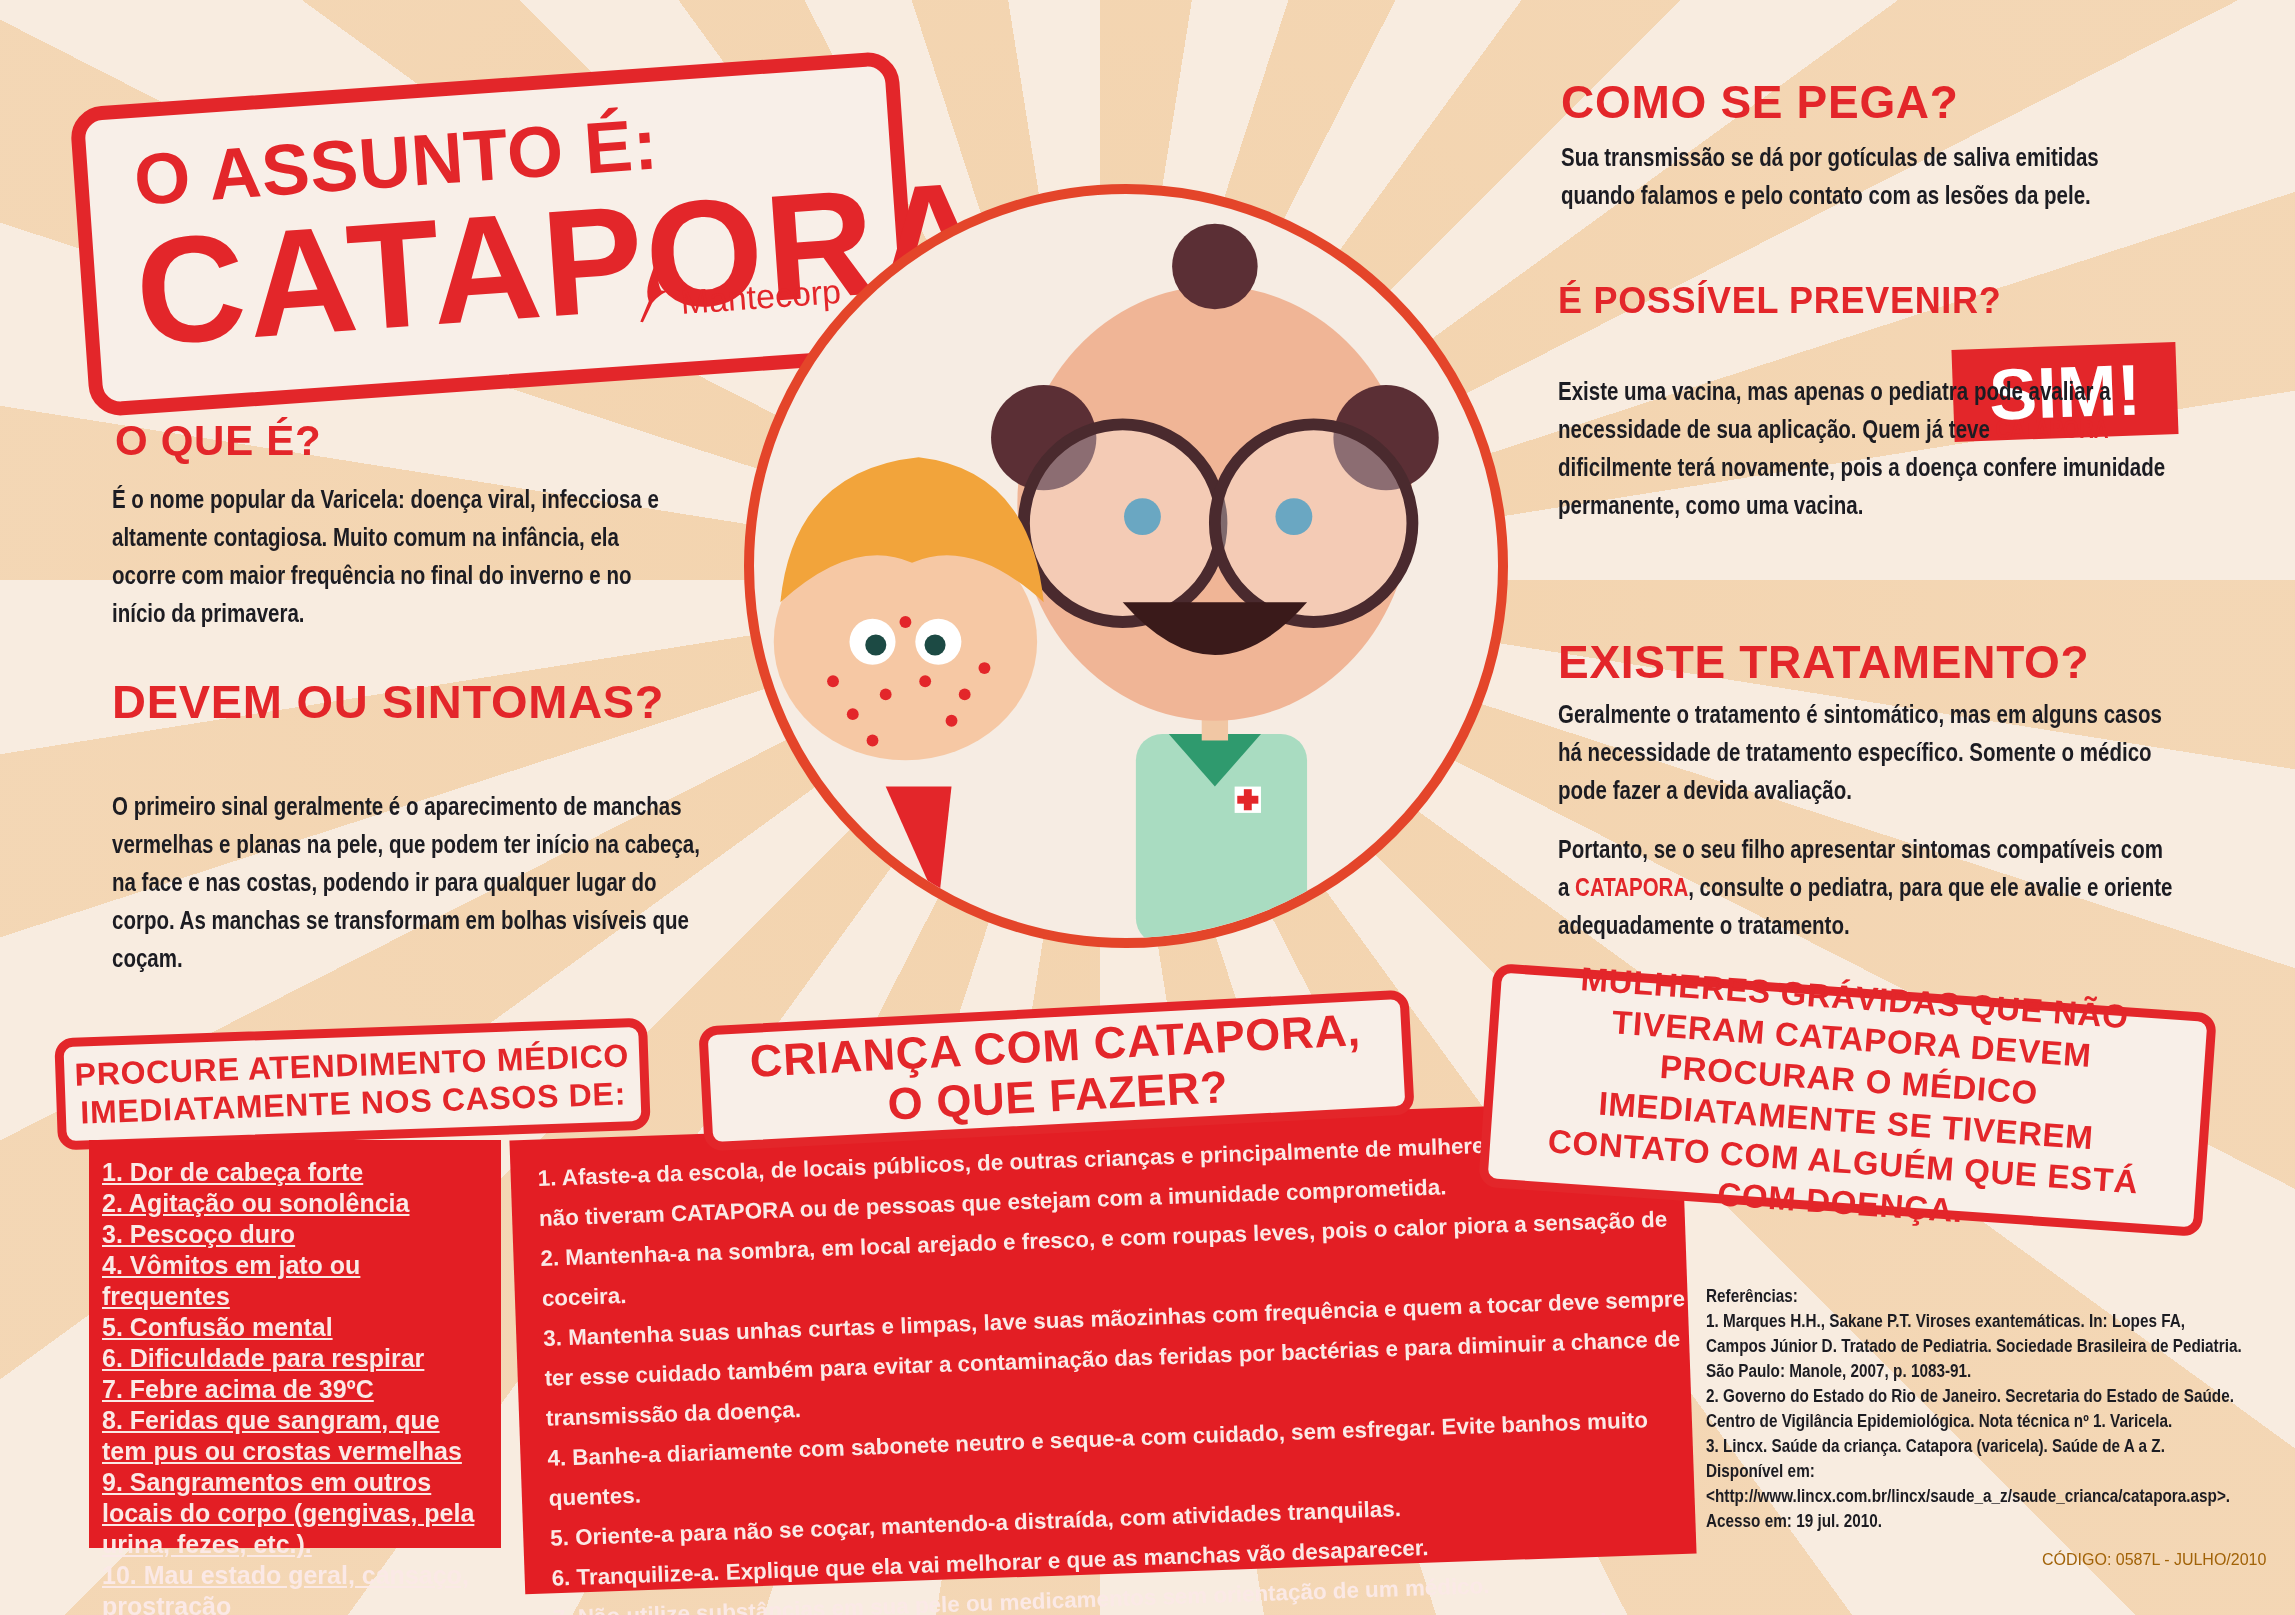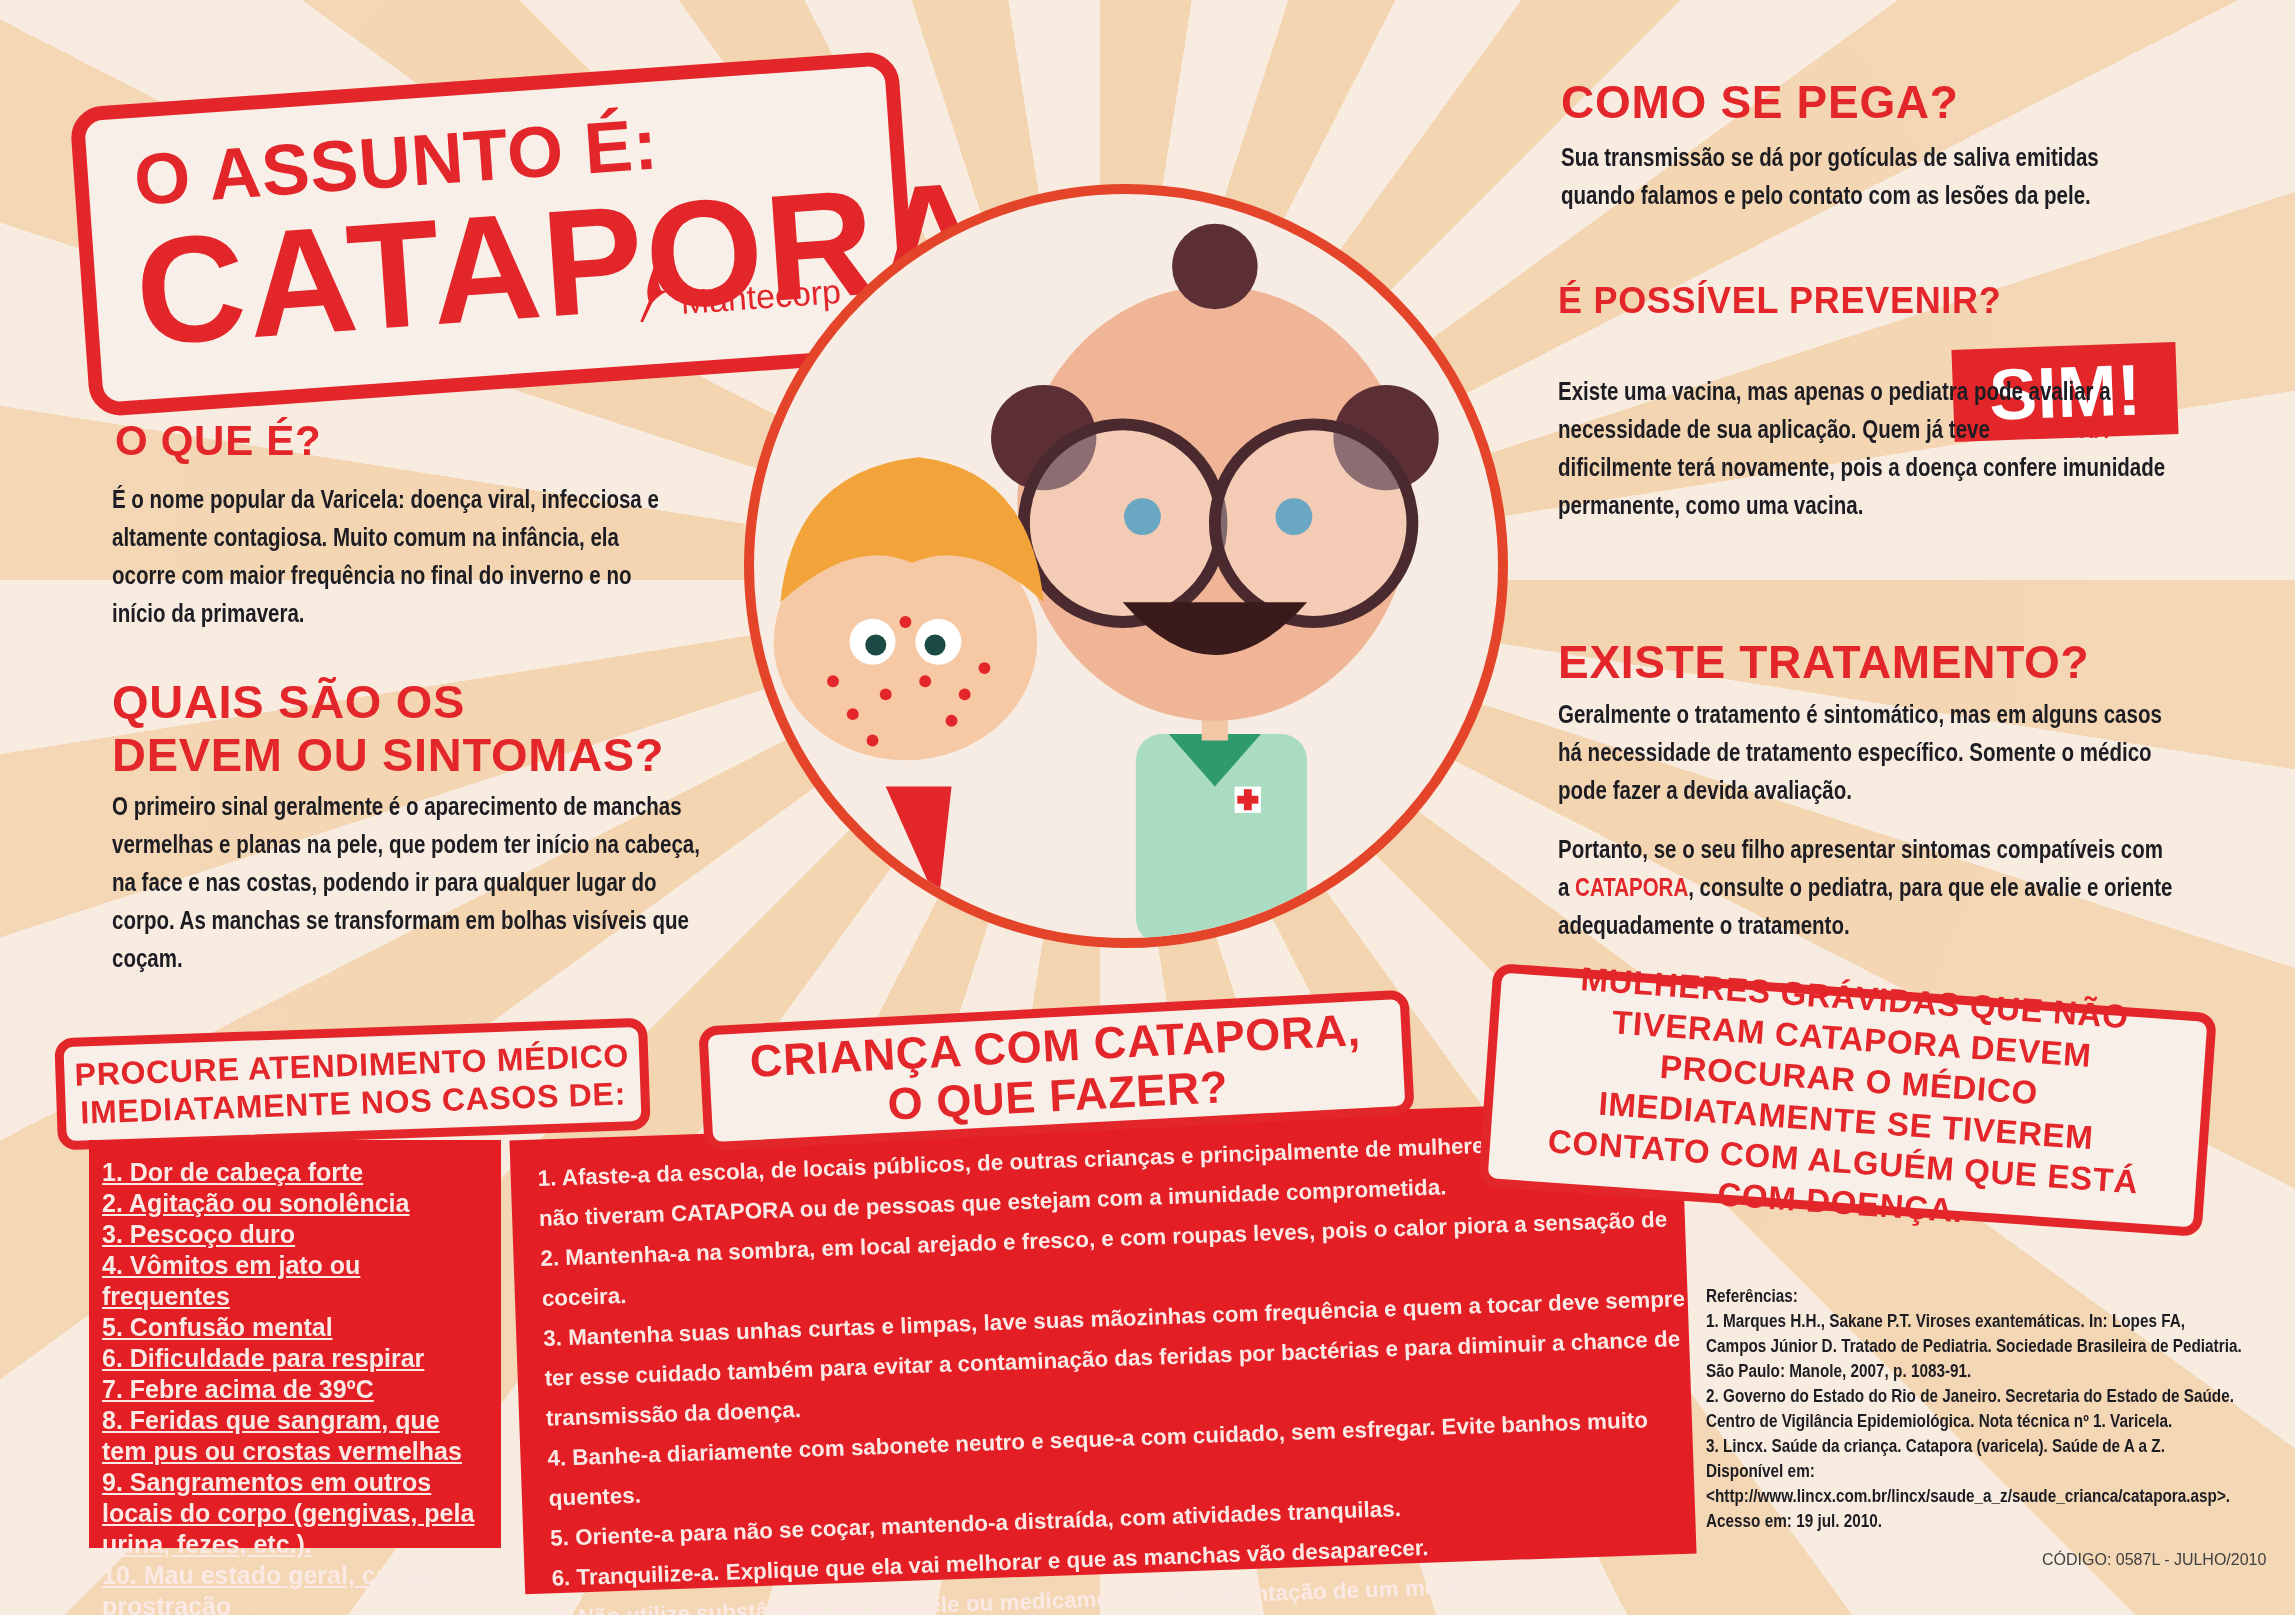--- a/index.html
+++ b/index.html
@@ -38,21 +38,20 @@
       <path d="M40 5 C30 30 20 45 25 65 L10 95 L14 96 L30 68 C38 60 45 55 55 52 L45 50 C40 40 42 25 40 5Z" fill="#e3262a"></path>
     </svg>
     <span>Mantecorp</span>
   </div>
 </div>
 
 <div class="abs h" style="left:115px;top:420px;font-size:42px;">O QUE É?</div>
 <div class="abs body" style="left:112px;top:480px;width:685px;">É o nome popular da Varicela: doença viral, infecciosa e altamente contagiosa. Muito comum na infância, ela ocorre com maior frequência no final do inverno e no início da primavera.</div>
 
 <div class="abs h" style="left:112px;top:675px;font-size:47px;line-height:53px;">
-  <div>QUAIS SÃO OS</div>
   <div>DEVEM OU SINTOMAS?</div>
 </div>
 <div class="abs body" style="left:112px;top:787px;width:718px;">O primeiro sinal geralmente é o aparecimento de manchas vermelhas e planas na pele, que podem ter início na cabeça, na face e nas costas, podendo ir para qualquer lugar do corpo. As manchas se transformam em bolhas visíveis que coçam.</div>
 
 <div class="abs circle">
   <svg width="744" height="744" viewBox="0 0 1130 1130">
     <g>
       <rect x="580" y="820" width="260" height="320" rx="40" fill="#a9dcc1"></rect>
       <polygon points="630,820 700,900 770,820" fill="#2f9a6e"></polygon>
       <rect x="730" y="900" width="40" height="40" fill="#fff"></rect>
@@ -145,14 +144,14 @@
 <div class="abs boxhead" style="left:1485px;top:988px;width:725px;height:224px;transform:rotate(4deg);padding:20px;">
   <div class="h" style="font-size:33px;line-height:41px;">MULHERES GRÁVIDAS QUE NÃO TIVERAM CATAPORA DEVEM PROCURAR O MÉDICO IMEDIATAMENTE SE TIVEREM CONTATO COM ALGUÉM QUE ESTÁ COM DOENÇA.</div>
 </div>
 
 <div class="abs refs" style="left:1706px;top:1284px;width:632px;">
   <div>Referências:</div>
   <div>1. Marques H.H., Sakane P.T. Viroses exantemáticas. In: Lopes FA, Campos Júnior D. Tratado de Pediatria. Sociedade Brasileira de Pediatria. São Paulo: Manole, 2007, p. 1083-91.</div>
   <div>2. Governo do Estado do Rio de Janeiro. Secretaria do Estado de Saúde. Centro de Vigilância Epidemiológica. Nota técnica nº 1. Varicela.</div>
   <div>3. Lincx. Saúde da criança. Catapora (varicela). Saúde de A a Z. Disponível em: &lt;http://www.lincx.com.br/lincx/saude_a_z/saude_crianca/catapora.asp&gt;. Acesso em: 19 jul. 2010.</div>
 </div>
-<div class="abs" style="left:2042px;top:1551px;font-family:'Liberation Sans Narrow','Liberation Sans',sans-serif;font-size:16px;color:#404040;">CÓDIGO: 0587L - JULHO/2010</div>
+<div class="abs" style="left:2042px;top:1551px;font-family:'Liberation Sans Narrow','Liberation Sans',sans-serif;font-size:16px;color:#a16207;">CÓDIGO: 0587L - JULHO/2010</div>
 
 
 </body></html>

